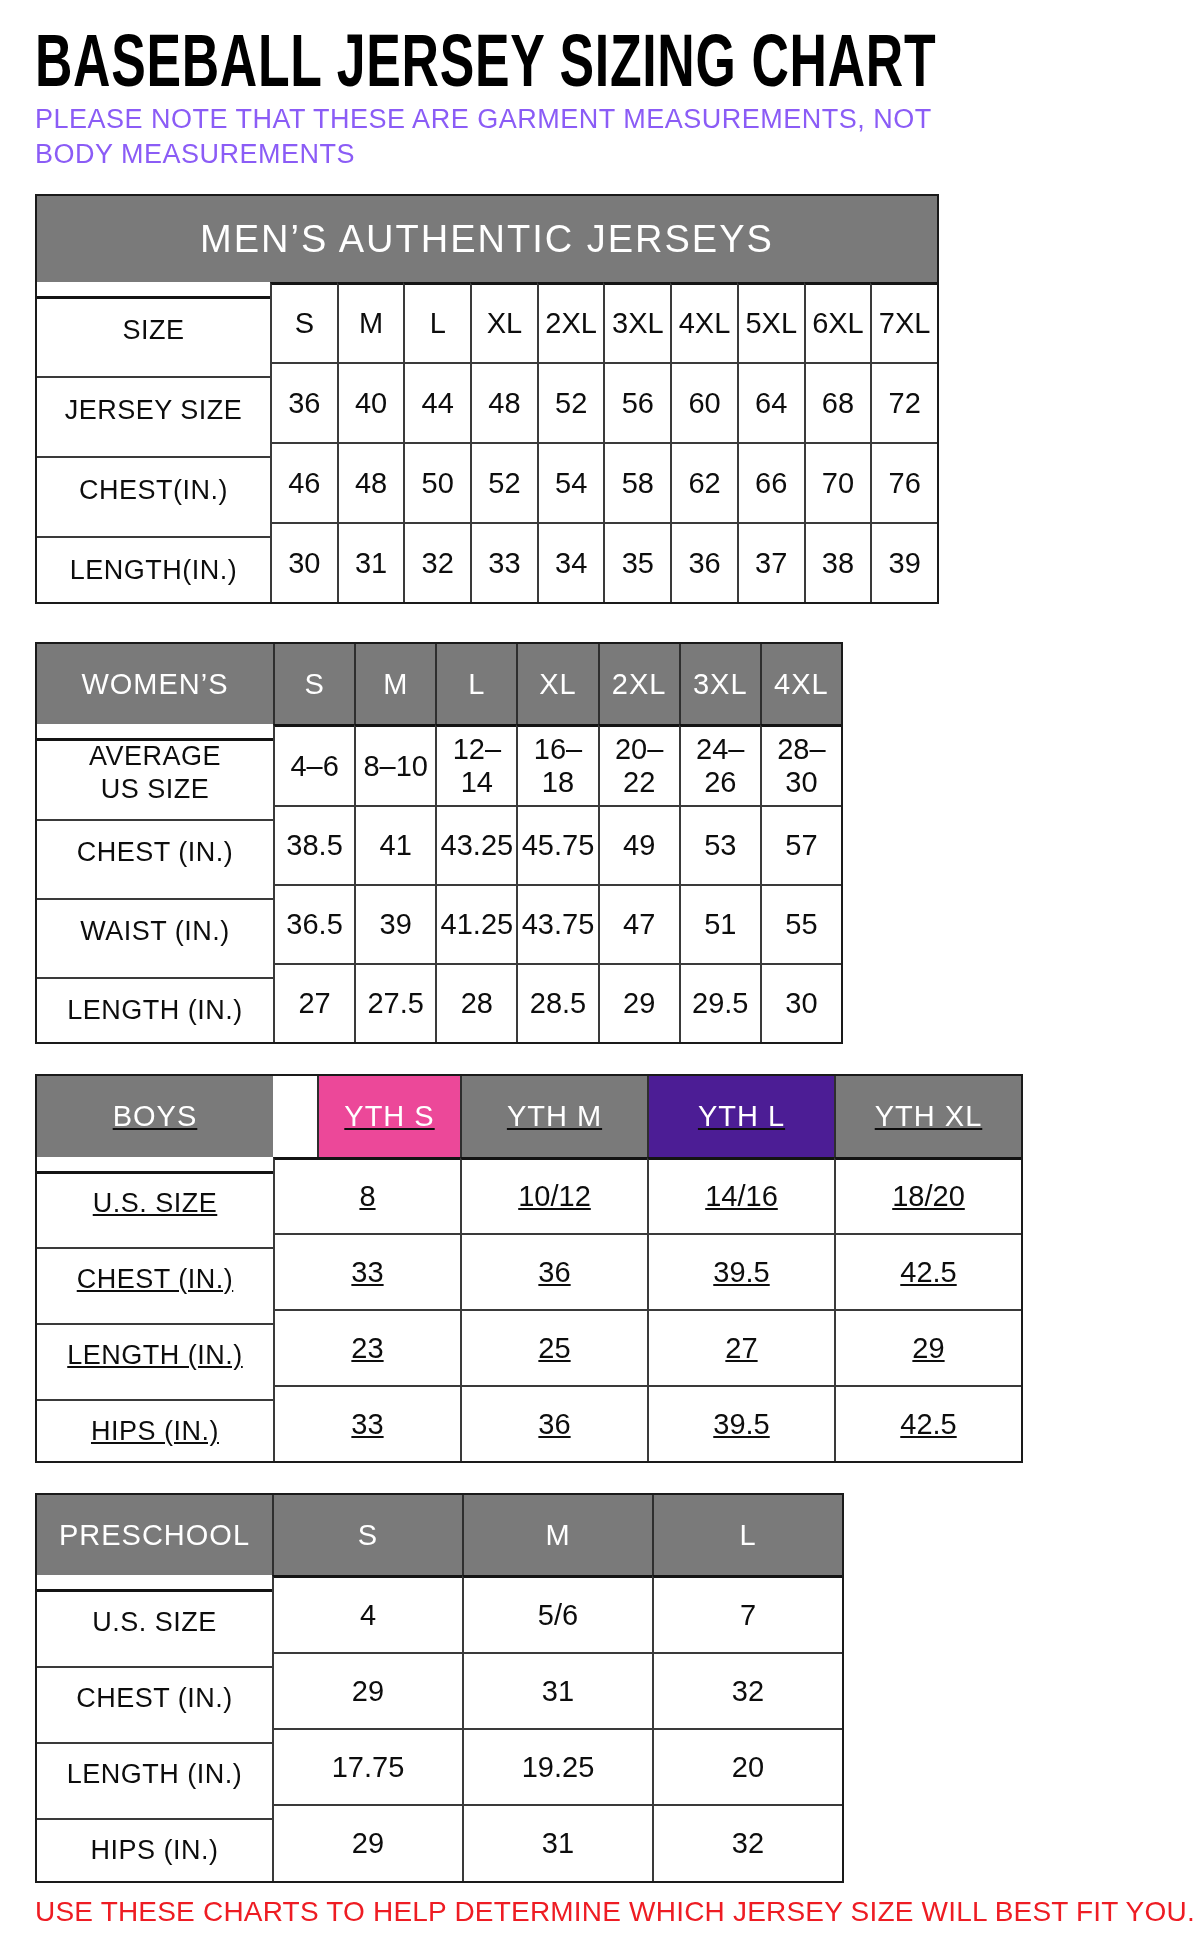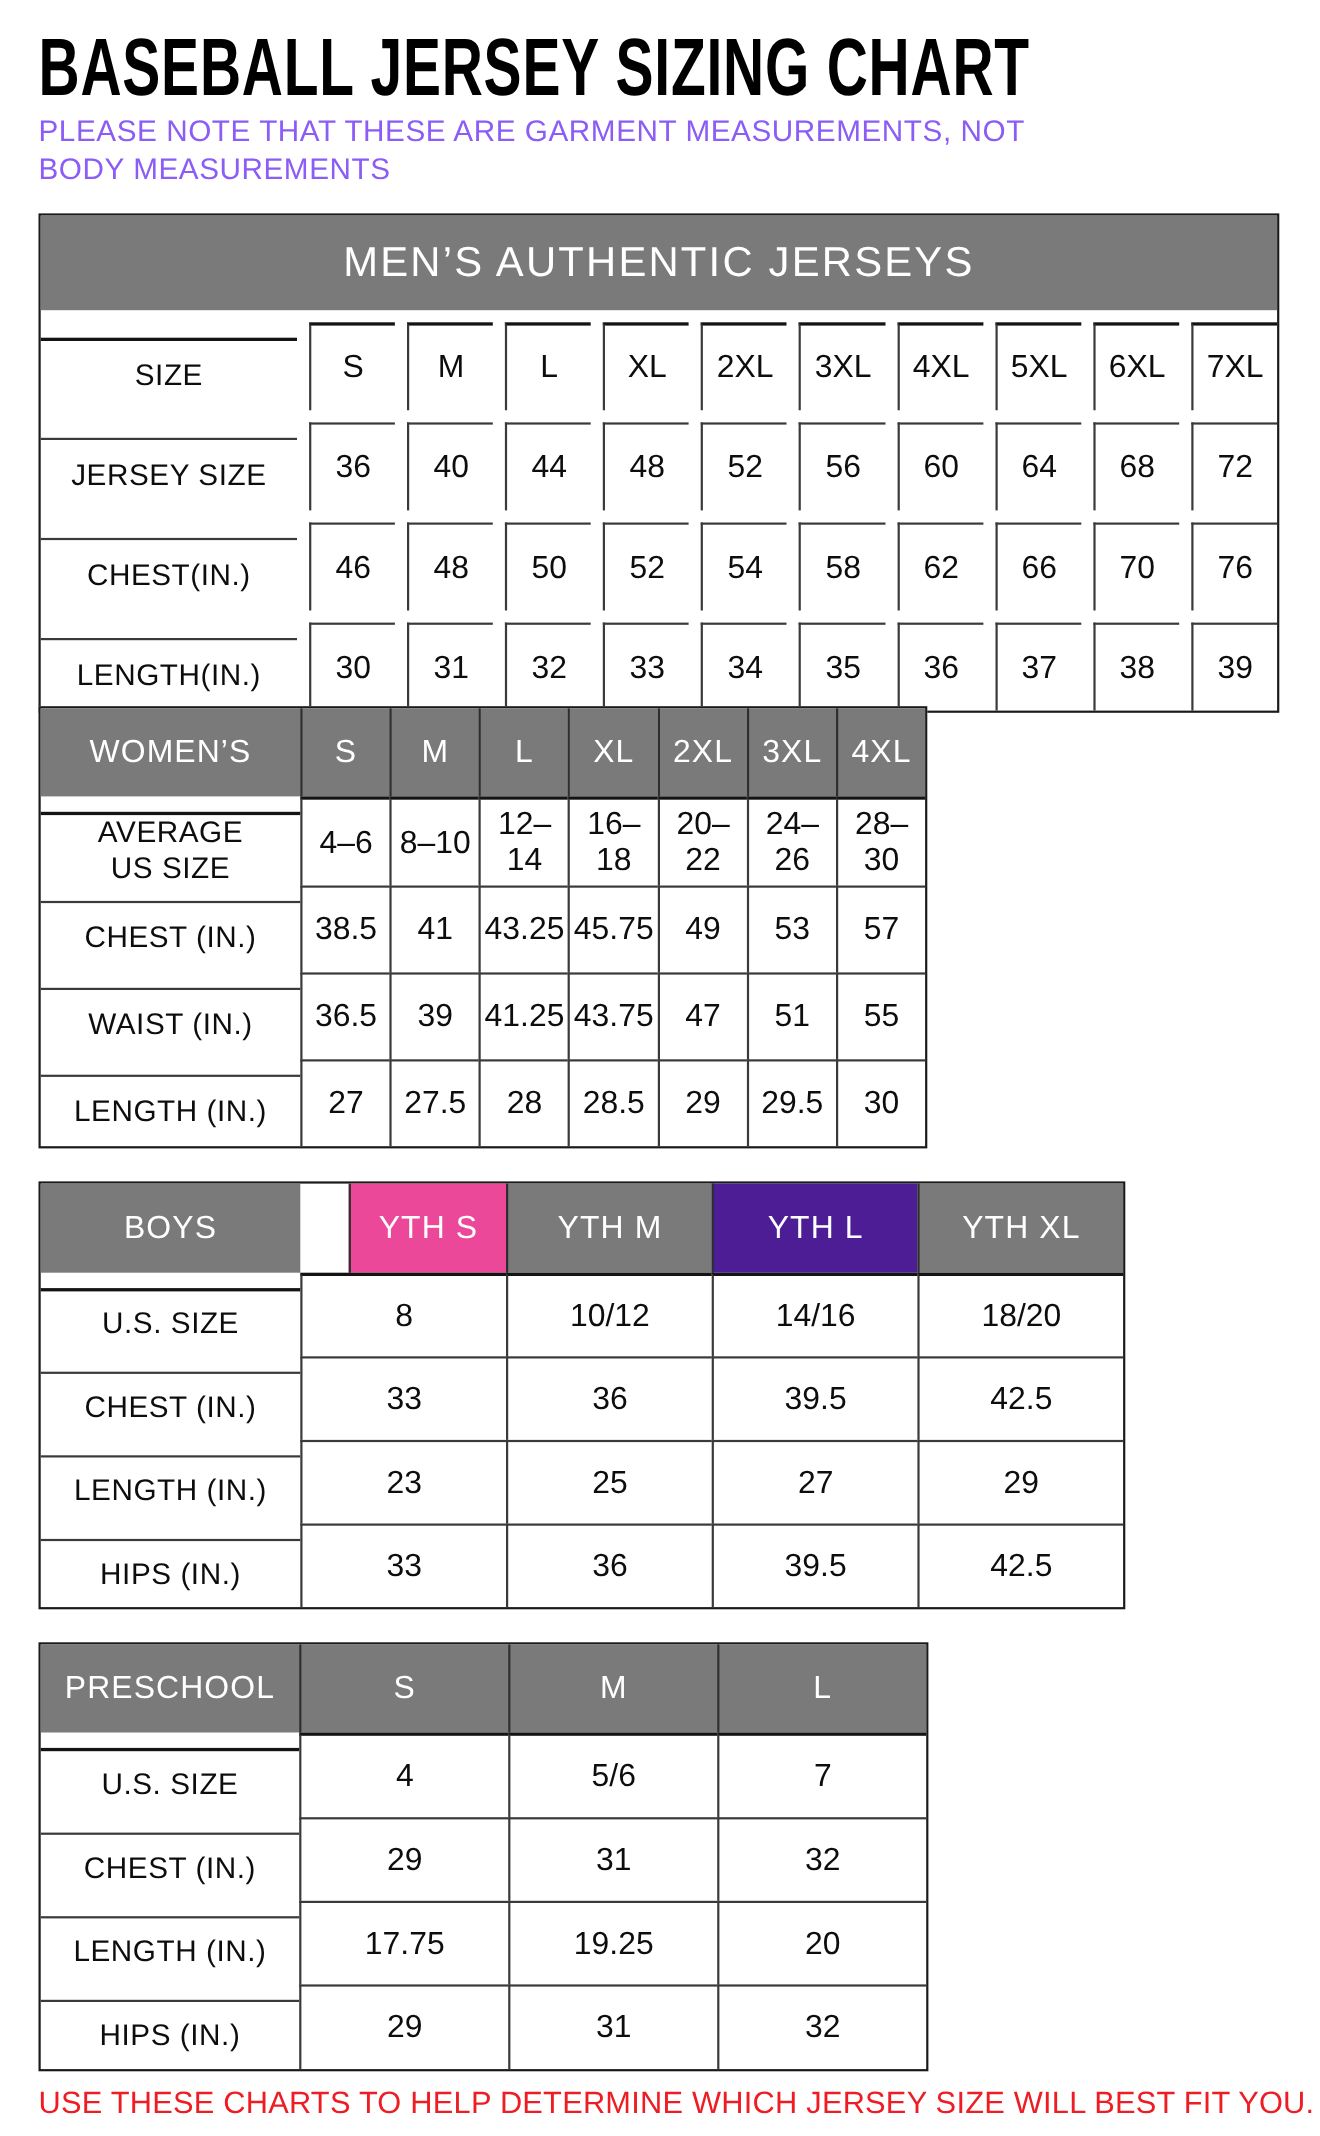--- a/index.html
+++ b/index.html
@@ -13,29 +13,29 @@
   .note{position:absolute;left:35px;top:102px;margin:0;max-width:905px;
     font-size:27px;line-height:35px;letter-spacing:0.5px;}
   .footer-note{position:absolute;left:35px;top:1895px;margin:0;width:1160px;
     font-size:28px;line-height:34px;letter-spacing:0.2px;white-space:nowrap;}
 
   .tbl{position:absolute;display:grid;box-sizing:border-box;
        border:2px solid #1a1a1a;background:#fff;}
   .tbl > div{box-sizing:border-box;display:flex;align-items:center;justify-content:center;
        text-align:center;}
 
-  .tbl-men  {left:35px;top:194px;width:1128px;
+  .tbl-men  {left:35px;top:194px;width:904px;
              grid-template-columns:233px repeat(10,1fr);
-             grid-template-rows:86px 80px 80px 80px 80px;gap:11px;}
+             grid-template-rows:86px 80px 80px 80px 80px;}
   .tbl-women{left:35px;top:642px;width:808px;
              grid-template-columns:236px repeat(7,1fr);
              grid-template-rows:80px 81px 79px 79px 79px;}
   .tbl-boys {left:35px;top:1074px;width:988px;
              grid-template-columns:236px repeat(4,1fr);
-             grid-template-rows:81px 76px 76px 76px 76px;}
+             grid-template-rows:81px 76px 76px 76px 76px;text-decoration:underline;}
   .tbl-pre  {left:35px;top:1493px;width:809px;
              grid-template-columns:235px repeat(3,1fr);
              grid-template-rows:80px 77px 76px 76px 77px;}
 
   .hdr-merged{grid-column:1 / -1;color:#fff;font-size:38px;letter-spacing:2px;}
   .hdr-cell{color:#fff;font-size:29px;letter-spacing:1px;border-left:2px solid #2e2e2e;}
   .hdr-cell.first{border-left:none;}
 
   .cell{border-left:2px solid #3a3a3a;border-top:2px solid #3a3a3a;}
   .cell.first{border-left:none;margin-top:14px;}

